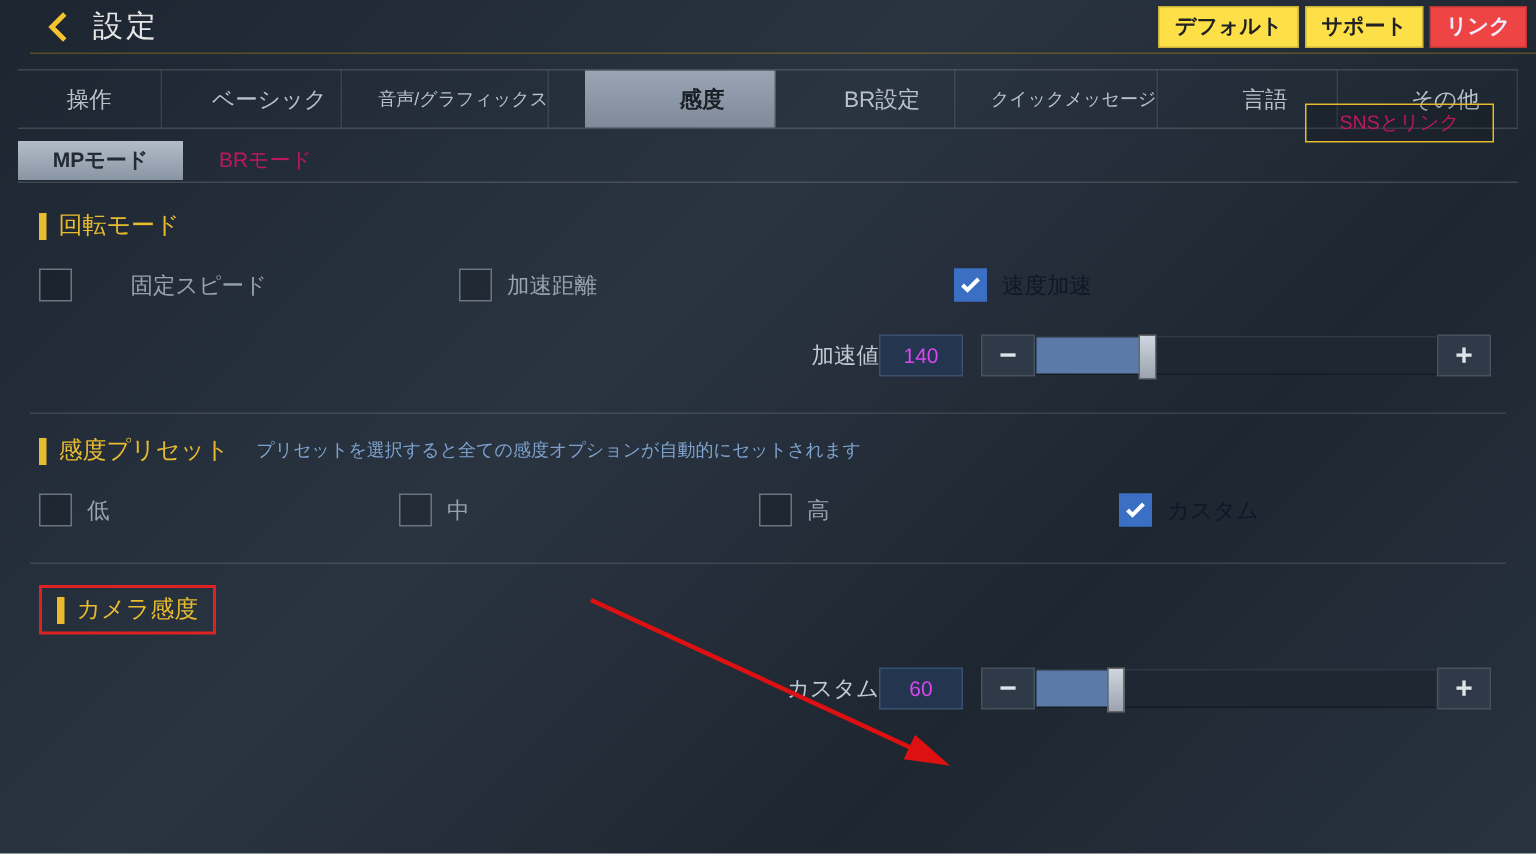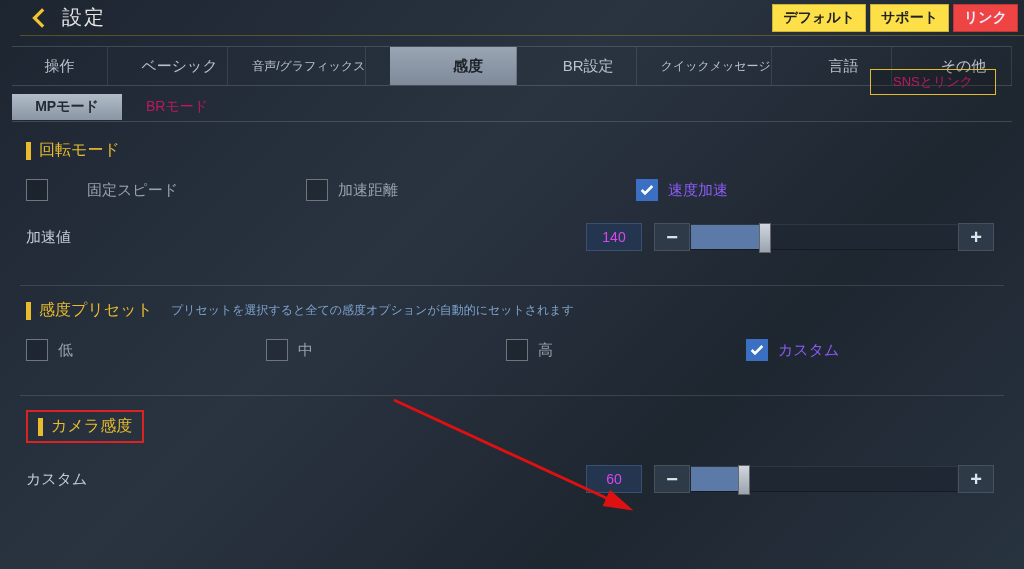--- a/index.html
+++ b/index.html
@@ -58,36 +58,36 @@
   }
   .subtab {
     width:110px; height:26px; display:flex; align-items:center; justify-content:center;
     font-size:14px; color:#be185d;
   }
   .subtab.active {
     background:linear-gradient(#b2bcc9,#8a95a4); color:#232a33; font-weight:600;
   }
   
   .panel { margin:0 12px; padding:4px 8px; }
-  .section { border-bottom:1px solid rgba(255,255,255,.12); padding:14px 6px 34px; }
+  .section { border-bottom:1px solid rgba(255,255,255,.12); padding:14px 6px 24px;text-align:right; }
   .sec-head { display:flex; align-items:center; gap:0; }
   .bar { width:5px; height:18px; background:#e8bc2e; margin-right:8px; }
   .sec-title { color:#e8bc2e; font-size:16px; }
   .sec-note { color:#7ea2cc; font-size:12px; margin-left:18px; }
   .row { display:flex; align-items:center; margin-top:18px; }
   .opt { display:flex; align-items:center; width:240px; }
   .chk {
     width:22px; height:22px; border:1px solid #6b7682; background:rgba(0,0,0,.15);
     margin-right:10px; display:flex; align-items:center; justify-content:center;
   }
   .chk.checked { background:#3a6fc4; border-color:#3a6fc4; }
   .chk.checked svg { width:16px; height:16px; color:#fff; display:block; }
   .chk svg { display:none; }
   .opt-label { color:#98a2ad; font-size:15px; }
-  .opt.checked .opt-label { color:#8b5cf6; }
+  .opt.checked .opt-label { color:#0f172a; }
   
   .slider-row { display:flex; align-items:center; margin-top:22px; }
   .slider-label { color:#c3cbd4; font-size:15px; width:560px; }
   .valbox {
     width:56px; height:28px; background:#24364f; color:#d946ef;
     display:flex; align-items:center; justify-content:center; font-size:14px;
     margin-right:12px; border:1px solid rgba(120,160,210,.25);
   }
   .slider {
     display:flex; align-items:center; flex:1; max-width:340px;

